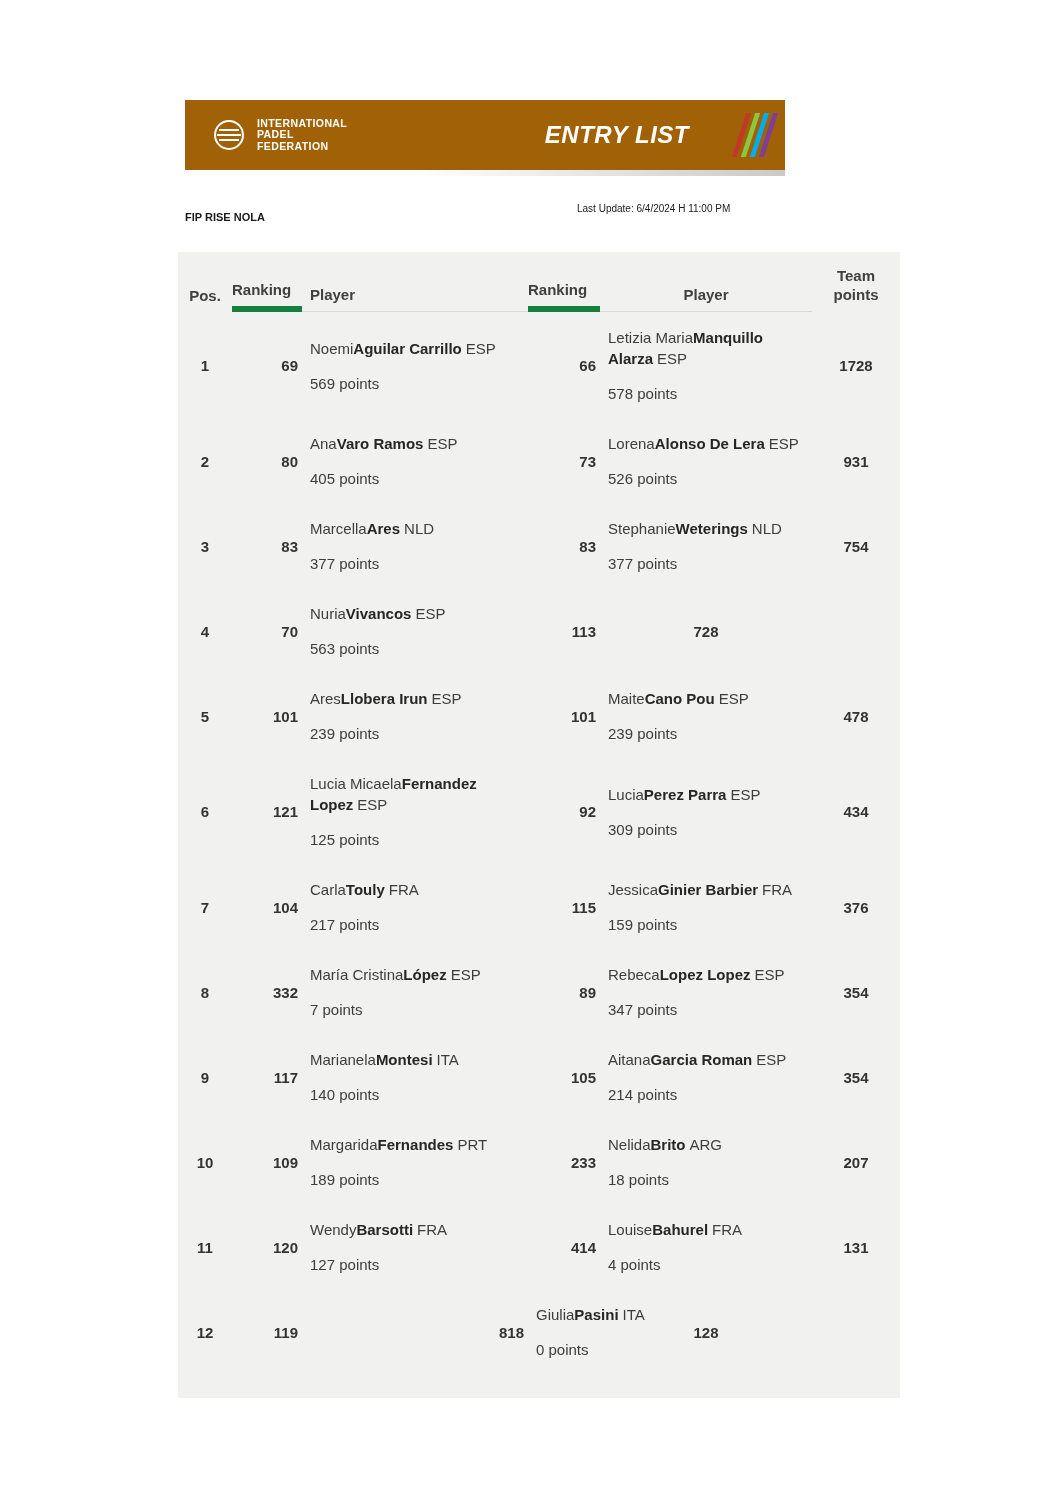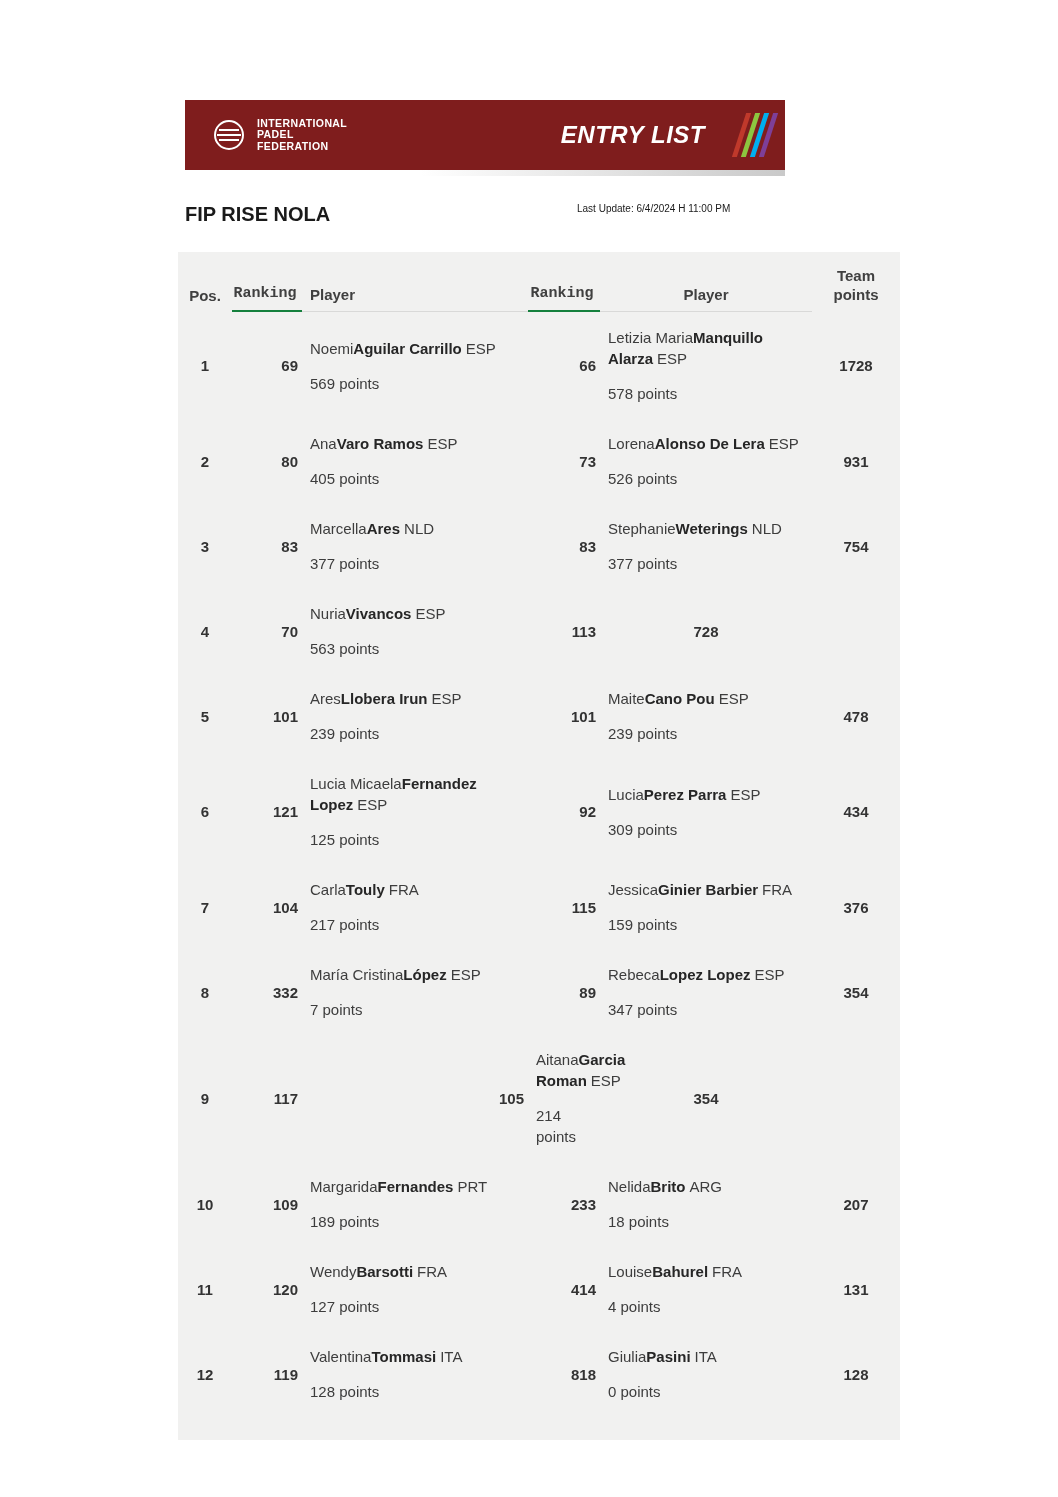--- a/index.html
+++ b/index.html
@@ -24,54 +24,54 @@
   }
   .stripes { display:flex; gap:4px; margin:0 14px 0 34px; }
   .stripe { width:5px; height:44px; transform:skewX(-18deg); }
   .gray-strip {
     position:absolute; left:420px; top:170px; width:365px; height:6px;
     background:linear-gradient(to right, #ffffff, #c9c9c9);
   }
 
   
   .meta-row { position:absolute; left:178px; top:203px; width:722px; height:24px; }
-  .doc-title { position:absolute; left:7px; top:0; font-size:20px; font-weight:bold; color:#1a1a1a; }
+  .doc-title { position:absolute; left:7px; top:8px; font-size:11px; font-weight:bold; color:#1a1a1a; }
   .last-update { position:absolute; left:399px; top:0; font-size:10px; color:#1a1a1a; }
 
   
   .entry-table {
     position:absolute; left:178px; top:252px; width:722px;
     background:#f1f1f0; padding-bottom:24px;
   }
   .grid-cols { display:grid; grid-template-columns:54px 70px 226px 72px 212px 88px; }
   .thead { padding-top:14px; font-weight:bold; color:#404040; align-items:end; }
   .thead > div { padding-bottom:8px; }
   .h-pos { text-align:center; }
-  .h-rank { text-align:center; padding-right:4px; border-bottom:2px solid #15803d;font-family:Liberation Mono, monospace; }
+  .h-rank { text-align:left; padding-right:4px; border-bottom:6px solid #15803d; }
   .h-player1 { padding-left:8px; border-bottom:1px solid #d9d9d8; }
   .h-player2 { text-align:center; border-bottom:1px solid #d9d9d8; }
   .h-team { text-align:center; }
   .h-team span { display:inline-block; width:52px; line-height:19px; }
 
   .trow { align-items:center; padding:15px 0 14px 0; }
   .c-pos  { text-align:center; font-weight:bold; color:#333333; }
   .c-rank { text-align:right; padding-right:4px; font-weight:bold; color:#333333; }
   .c-player { padding-left:8px; padding-right:6px; }
   .pname { line-height:21px; }
   .pname b { margin:0 4px 0 4px; color:#262626; }
   .pname .pfirst { margin-right:-4px; }
   .ppoints { margin-top:14px; line-height:21px; }
   .c-team { text-align:center; font-weight:bold; color:#333333; }
 </style>
 </head>
 <body>
 
 <div>
 
-  <div class="banner" style="background: #7f1d1d;">
+  <div class="banner" style="background: #a16207; gap: 16px;">
     <div class="logo">
       <span>
         <svg viewBox="0 0 36 36" aria-hidden="true">
           <circle cx="18" cy="18" r="14" fill="none" stroke="#ffffff" stroke-width="2"></circle>
           <line x1="8" y1="13" x2="28" y2="13" stroke="#ffffff" stroke-width="2"></line>
           <line x1="6" y1="18" x2="30" y2="18" stroke="#ffffff" stroke-width="2"></line>
           <line x1="8" y1="23" x2="28" y2="23" stroke="#ffffff" stroke-width="2"></line>
         </svg>
       </span>
       <div class="logo-text">
@@ -217,20 +217,24 @@
     <div class="c-player">
       <div class="pname"><span class="pfirst">Rebeca</span><b>Lopez Lopez</b><span>ESP</span></div>
       <div class="ppoints">347 points</div>
     </div>
     <div class="c-team">354</div>
   </div>
 
   <div class="trow grid-cols">
     <div class="c-pos">9</div>
     <div class="c-rank">117</div>
+    <div class="c-player">
+      <div class="pname"><span class="pfirst">Marianela</span><b>Montesi</b><span>ITA</span></div>
+      <div class="ppoints">140 points</div>
+    </div>
     <div class="c-rank">105</div>
     <div class="c-player">
       <div class="pname"><span class="pfirst">Aitana</span><b>Garcia Roman</b><span>ESP</span></div>
       <div class="ppoints">214 points</div>
     </div>
     <div class="c-team">354</div>
   </div>
 
   <div class="trow grid-cols">
     <div class="c-pos">10</div>
@@ -258,24 +262,20 @@
     <div class="c-player">
       <div class="pname"><span class="pfirst">Louise</span><b>Bahurel</b><span>FRA</span></div>
       <div class="ppoints">4 points</div>
     </div>
     <div class="c-team">131</div>
   </div>
 
   <div class="trow grid-cols">
     <div class="c-pos">12</div>
     <div class="c-rank">119</div>
-    <div class="c-player">
-      <div class="pname"><span class="pfirst">Valentina</span><b>Tommasi</b><span>ITA</span></div>
-      <div class="ppoints">128 points</div>
-    </div>
     <div class="c-rank">818</div>
     <div class="c-player">
       <div class="pname"><span class="pfirst">Giulia</span><b>Pasini</b><span>ITA</span></div>
       <div class="ppoints">0 points</div>
     </div>
     <div class="c-team">128</div>
   </div>
 </div>
   </div>
 

